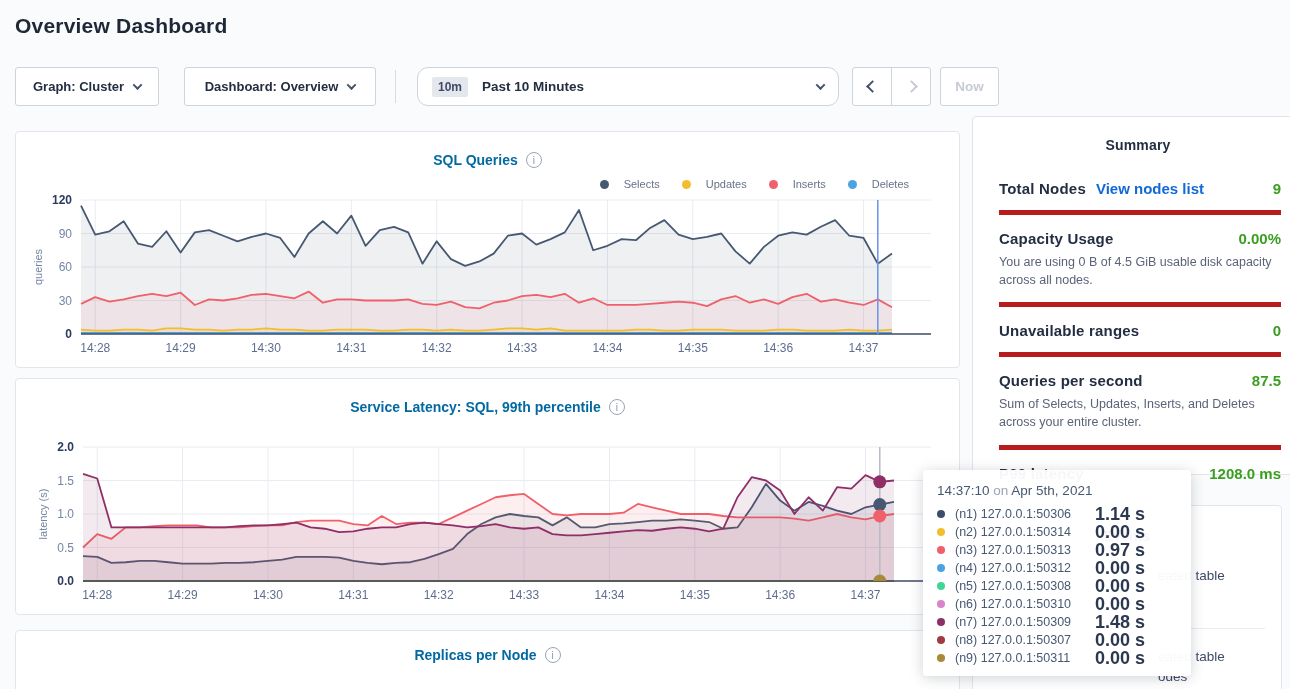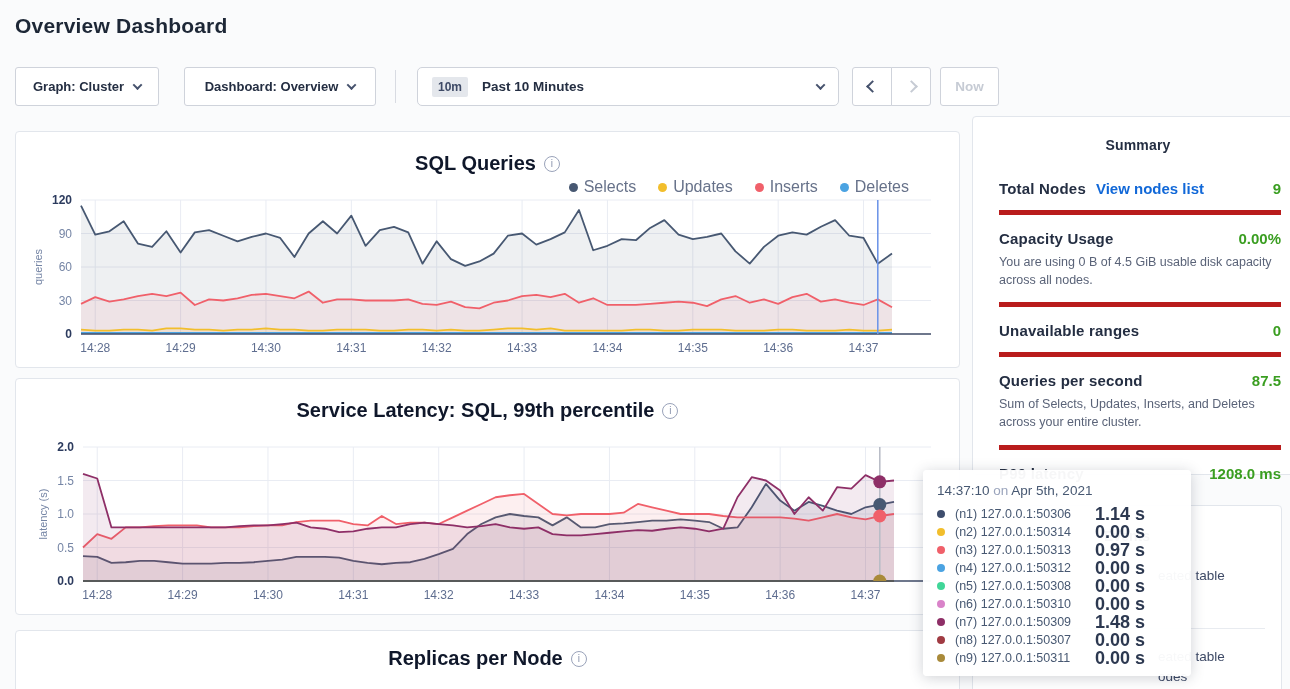--- a/index.html
+++ b/index.html
@@ -14,35 +14,35 @@
             display:flex; align-items:center; justify-content:center; gap:10px; font-size:13px; font-weight:bold;
             color:#242e42; cursor:pointer; font-family:inherit; }
   .chev { display:inline-block; width:7px; height:7px; border-right:2px solid #46526d; border-bottom:2px solid #46526d; }
   .chev.down { transform:rotate(45deg) translate(-1px,-1px); }
   .chev.left { transform:rotate(135deg); }
   .chev.right { transform:rotate(-45deg); }
   .chev.big { width:9px; height:9px; border-width:2.5px; }
   .chev.disabled { border-color:#c6cbd4; }
   .tb-divider { position:absolute; left:395px; top:3px; width:1px; height:33px; background:#d8dbe2; }
   .time-selector { position:absolute; left:417px; top:0; width:422px; height:39px; background:#fff; border:1px solid #cfd3db;
-                   border-radius:5px; display:flex; align-items:center; padding:0 14px; cursor:pointer; }
+                   border-radius:11px; display:flex; align-items:center; padding:0 14px; cursor:pointer; }
   .time-badge { background:#e4e7ec; color:#3e4a66; font-size:12px; font-weight:bold; border-radius:2px; padding:3px 6px; }
   .time-label { font-size:13.5px; font-weight:bold; margin-left:14px; }
   .time-selector .chev { margin-left:auto; }
   .now-label { font-size:13.5px; font-weight:bold; color:#c6cbd4; }
 
   
   .panel { position:absolute; background:#fff; border:1px solid #e2e6ec; border-radius:4px; }
   .chart-title-row { position:absolute; top:20px; left:0; right:0; display:flex; align-items:center; justify-content:center; gap:8px; }
-  .chart-title { font-size:20px; font-weight:bold; color:#0f172a; }
+  .chart-title { font-size:14px; font-weight:bold; color:#0369a1; }
   .info-icon { width:16px; height:16px; border:1px solid #9aa3ba; border-radius:50%; display:inline-flex; align-items:center;
                justify-content:center; font-size:10px; color:#8a94ad; cursor:pointer; }
   .info-icon::after { content:"i"; }
   .legend { position:absolute; top:46px; right:50px; display:flex; gap:22px; }
-  .legend-item { display:flex; align-items:center; gap:6px; font-size:16px; color:#67728a; cursor:pointer; }
+  .legend-item { display:flex; align-items:center; gap:15px; font-size:11px; color:#67728a; cursor:pointer; }
   .legend-dot { width:9px; height:9px; border-radius:50%; }
   .axis-unit { position:absolute; left:-20px; top:128px; width:96px; height:14px; text-align:center;
                transform:rotate(-90deg); font-size:11px; color:#7585a5; }
   .chart-svg { position:absolute; left:0; top:60px; }
 
   
   .summary-heading { text-align:center; font-size:14px; font-weight:bold; padding-top:20px; letter-spacing:.2px; }
   .sum-rows { margin-top:12px; }
   .sum-row { margin:0 22px 0 26px; padding:15px 0 13px 0; border-bottom:5px solid #b91c1c; }
   .sum-row:last-child { border-bottom:none; }

